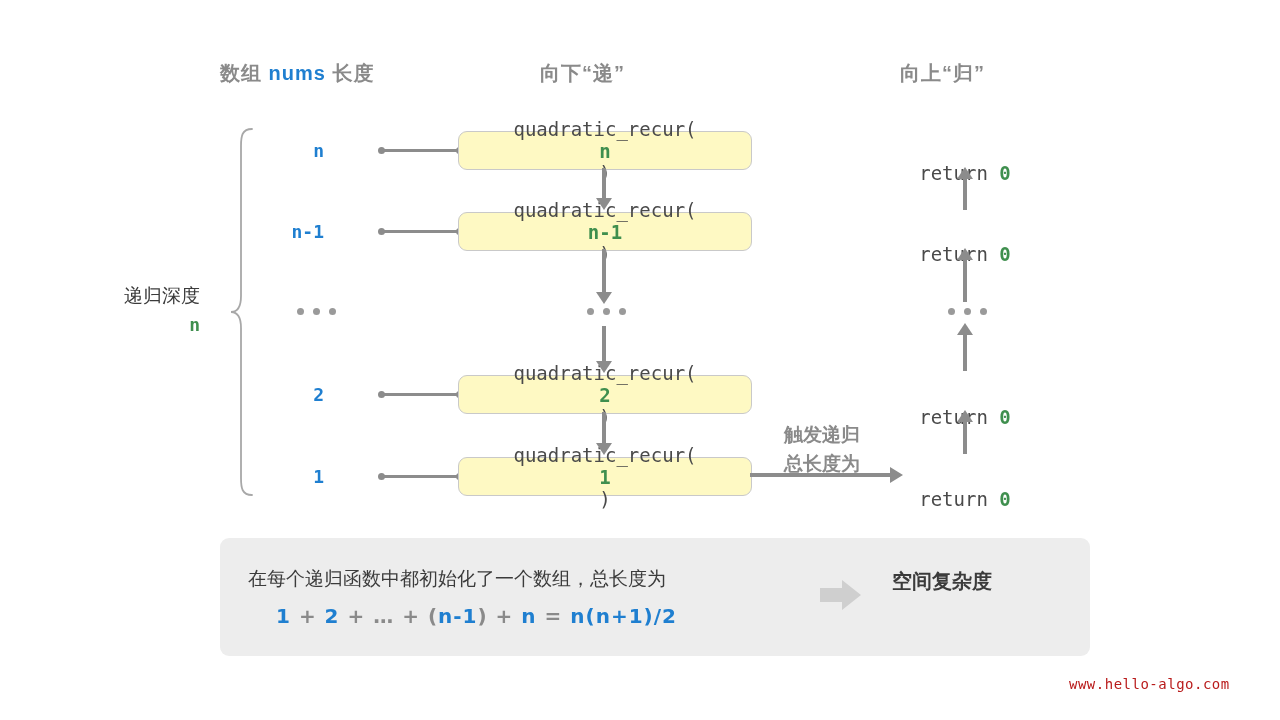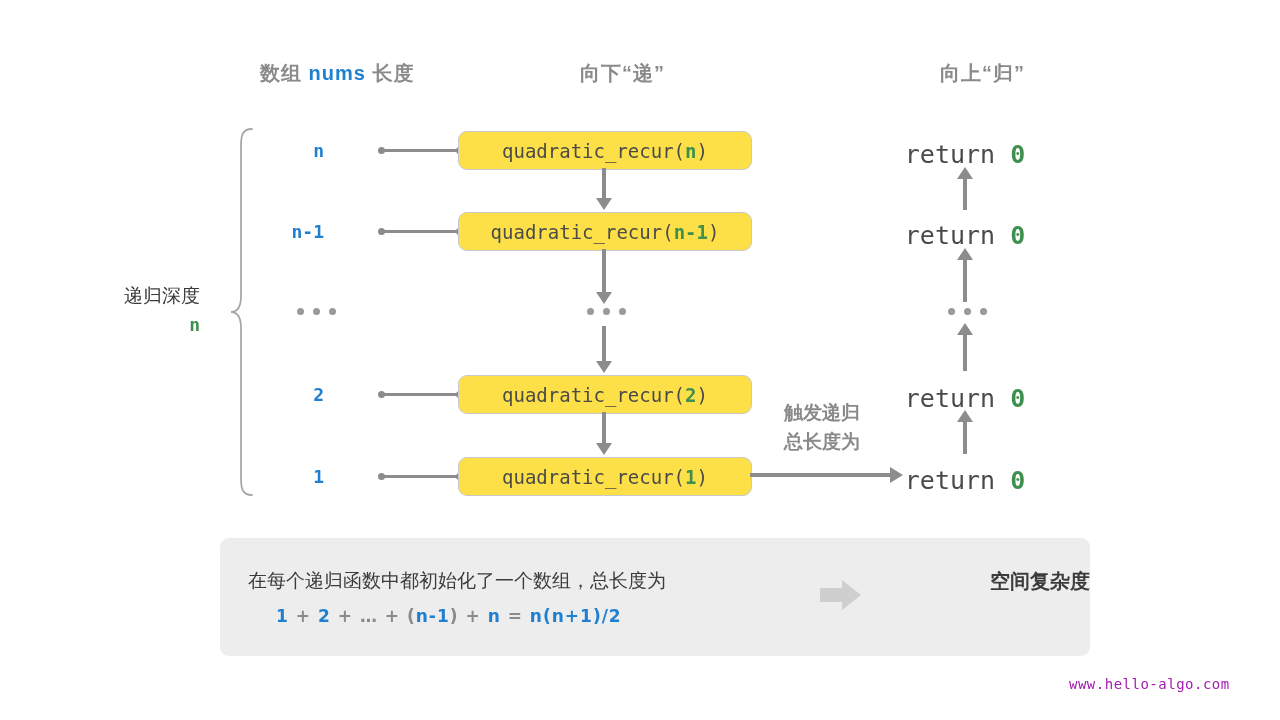--- a/index.html
+++ b/index.html
@@ -8,21 +8,21 @@
     background:#ffffff;
     font-family:"Liberation Sans","DejaVu Sans",sans-serif;
     overflow:hidden;
   }
   #stage{position:relative;width:1280px;height:720px;}
 
   
   .col-head{
     position:absolute;
     font-size:20px;font-weight:bold;color:#8a8a8a;
-    white-space:nowrap;letter-spacing:1px;margin-left:40px;
+    white-space:nowrap;letter-spacing:1px;
   }
   .col-head .hl{color:#1f7fd0;}
 
   
   .depth-label{
     position:absolute;text-align:right;
     font-size:19px;color:#3b3b3b;white-space:nowrap;line-height:1.5;
   }
   .depth-label .green{color:#3f8f4e;font-weight:bold;font-family:"DejaVu Sans Mono","Liberation Mono",monospace;font-size:18px;}
 
@@ -41,27 +41,28 @@
   .conn::before,.conn::after{
     content:"";position:absolute;top:-2px;width:7px;height:7px;
     border-radius:50%;background:#8c8c8c;
   }
   .conn::before{left:-3px;}
   .conn::after{right:-3px;}
 
   
   .call-box{
     position:absolute;
-    background:#fde047;
+    background:#fef9c3;
     border:1.5px solid #c9c9c9;
     border-radius:9px;
     display:flex;align-items:center;justify-content:center;
     font-family:"DejaVu Sans Mono","Liberation Mono",monospace;
     font-size:19px;color:#4a4a4a;
     white-space:nowrap;
+    flex-direction:column;
   }
   .call-box .arg{color:#3f8f4e;font-weight:bold;}
 
   
   .v-arrow{position:absolute;width:4px;background:#8c8c8c;}
   .v-arrow .head{
     position:absolute;left:50%;bottom:-10px;transform:translateX(-50%);
     width:0;height:0;border-left:8px solid transparent;border-right:8px solid transparent;
     border-top:12px solid #8c8c8c;
   }
@@ -87,56 +88,56 @@
   
   .trigger-note{
     position:absolute;text-align:center;
     font-size:19px;font-weight:bold;color:#8a8a8a;line-height:1.55;white-space:nowrap;
   }
 
   
   .ret{
     position:absolute;
     font-family:"DejaVu Sans Mono","Liberation Mono",monospace;
-    font-size:25px;color:#4a4a4a;white-space:nowrap;text-align:center;
+    font-size:19px;color:#4a4a4a;white-space:nowrap;text-align:center;margin-top:22px;
   }
   .ret .zero{color:#3f8f4e;font-weight:bold;}
 
   
   .summary{
     position:absolute;
     background:#ededed;border-radius:9px;
     display:flex;align-items:center;
   }
   .sum-left{
     position:absolute;left:28px;top:0;height:100%;
     display:flex;flex-direction:column;justify-content:center;gap:12px;
   }
   .sum-sentence{font-size:19px;color:#3b3b3b;white-space:nowrap;}
   .formula{
     font-family:"DejaVu Sans","Liberation Sans",sans-serif;
-    font-size:17px;font-weight:bold;color:#8a8a8a;white-space:nowrap;
+    font-size:20px;font-weight:bold;color:#8a8a8a;white-space:nowrap;
     padding-left:28px;letter-spacing:1px;
   }
   .formula .b{color:#1f7fd0;}
   .sum-arrow{
     position:absolute;width:42px;height:30px;
   }
   .sum-right{
-    position:absolute;text-align:right;line-height:1.7;white-space:nowrap;
+    position:absolute;text-align:left;line-height:1.7;white-space:nowrap;
   }
   .sum-right .t1{font-size:20px;font-weight:bold;color:#3b3b3b;}
   .sum-right .t2{font-size:21px;font-weight:bold;color:#f05a14;}
   .sum-right .t2 sup{font-size:0.62em;}
 
   
   .watermark{
     position:absolute;
     font-family:"DejaVu Sans Mono","Liberation Mono",monospace;
-    font-size:14px;color:#a21caf;white-space:nowrap;letter-spacing:.5px;
+    font-size:14px;color:#b91c1c;white-space:nowrap;letter-spacing:.5px;
   }
 </style>
 </head>
 <body>
 
 <div id="stage">
 
   <div class="col-head" style="left:220px;top:60px;">
     <span>数组 </span><span class="hl">nums</span><span> 长度</span>
   </div>
@@ -224,21 +225,21 @@
       <span class="head"></span>
     </div>
   <div class="v-arrow" style="left:602px;top:412px;height:33px;">
       <span class="head"></span>
     </div>
 
   <div class="h-arrow" style="left:750px;top:473px;width:142px;">
       <span class="head"></span>
     </div>
 
-  <div class="trigger-note" style="left:762px;top:398px;width:120px;">
+  <div class="trigger-note" style="left:762px;top:420px;width:120px;">
     <div>触发递归</div>
     <div>总长度为</div>
   </div>
 
   <div class="u-arrow" style="left:963px;top:177px;height:33px;">
       <span class="head"></span>
     </div>
   <div class="u-arrow" style="left:963px;top:258px;height:44px;">
       <span class="head"></span>
     </div>

